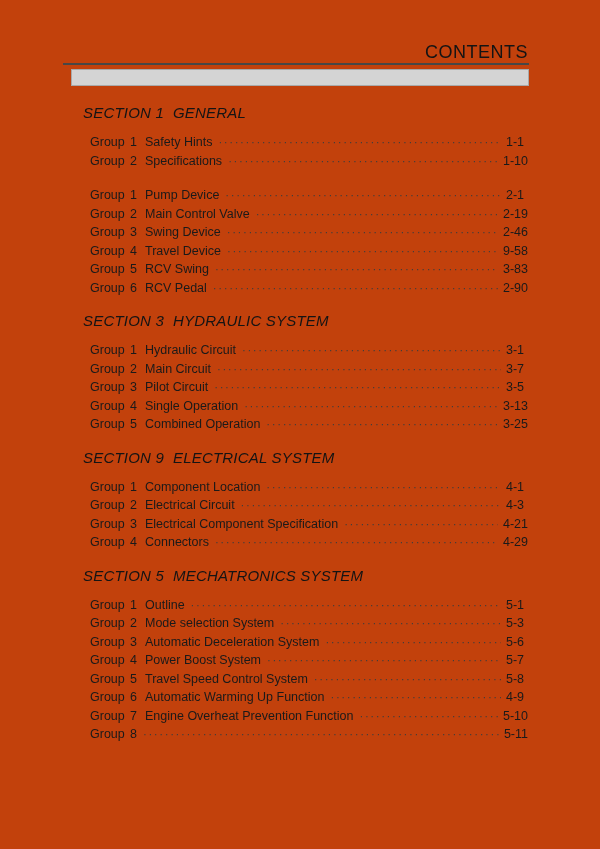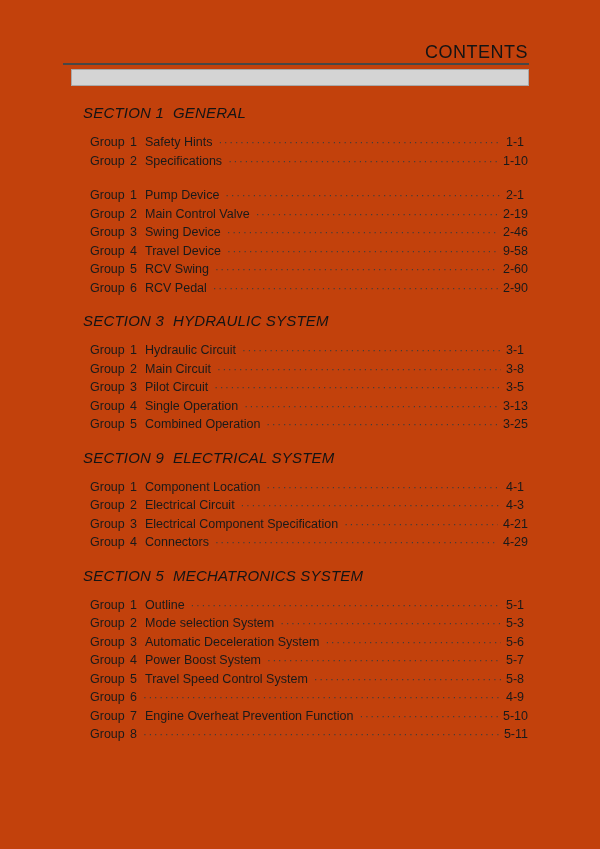--- a/index.html
+++ b/index.html
@@ -141,21 +141,21 @@
     <span class="cell-title">Travel Device</span>
     <span class="leader"></span>
     <span class="cell-page">9-58</span>
   </div>
 
   <div class="toc-row">
     <span class="cell-word">Group</span>
     <span class="cell-num">5</span>
     <span class="cell-title">RCV Swing</span>
     <span class="leader"></span>
-    <span class="cell-page">2-60</span>
+    <span class="cell-page">3-83</span>
   </div>
 
   <div class="toc-row">
     <span class="cell-word">Group</span>
     <span class="cell-num">6</span>
     <span class="cell-title">RCV Pedal</span>
     <span class="leader"></span>
     <span class="cell-page">2-90</span>
   </div>
 </div>
@@ -172,21 +172,21 @@
     <span class="cell-title">Hydraulic Circuit</span>
     <span class="leader"></span>
     <span class="cell-page">3-1</span>
   </div>
 
   <div class="toc-row">
     <span class="cell-word">Group</span>
     <span class="cell-num">2</span>
     <span class="cell-title">Main Circuit</span>
     <span class="leader"></span>
-    <span class="cell-page">3-8</span>
+    <span class="cell-page">3-7</span>
   </div>
 
   <div class="toc-row">
     <span class="cell-word">Group</span>
     <span class="cell-num">3</span>
     <span class="cell-title">Pilot Circuit</span>
     <span class="leader"></span>
     <span class="cell-page">3-5</span>
   </div>
 
@@ -288,20 +288,21 @@
     <span class="cell-word">Group</span>
     <span class="cell-num">5</span>
     <span class="cell-title">Travel Speed Control System</span>
     <span class="leader"></span>
     <span class="cell-page">5-8</span>
   </div>
 
   <div class="toc-row">
     <span class="cell-word">Group</span>
     <span class="cell-num">6</span>
+    <span class="cell-title">Automatic Warming Up Function</span>
     <span class="leader"></span>
     <span class="cell-page">4-9</span>
   </div>
 
   <div class="toc-row">
     <span class="cell-word">Group</span>
     <span class="cell-num">7</span>
     <span class="cell-title">Engine Overheat Prevention Function</span>
     <span class="leader"></span>
     <span class="cell-page">5-10</span>

